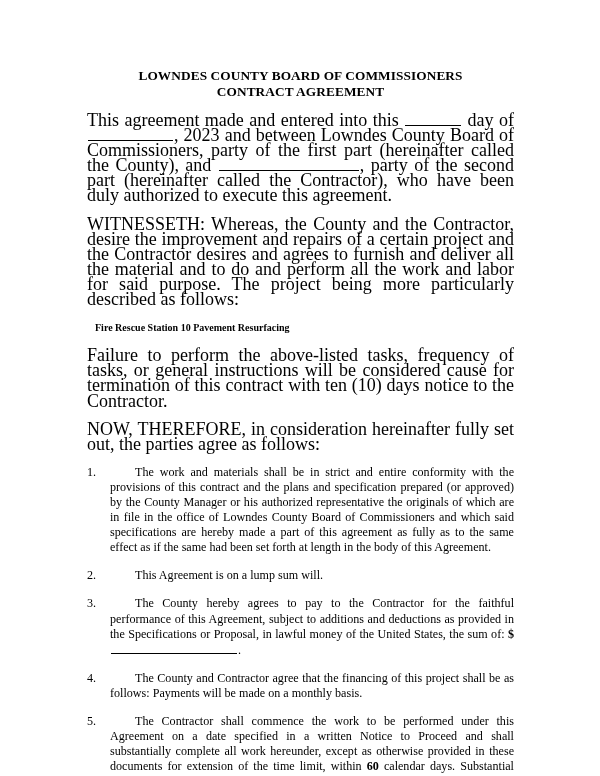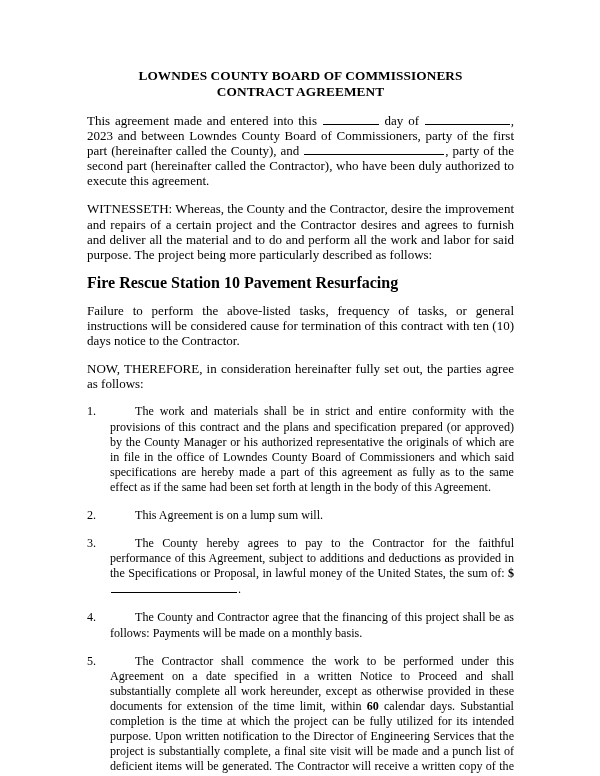--- a/index.html
+++ b/index.html
@@ -33,31 +33,31 @@
     font-size: 13.3px;
     line-height: 15.5px;
     letter-spacing: 0.1px;
     margin: 0;
   }
   .doc-title .line2 {
     display: block;
   }
   p.para {
     margin: 0 0 13px 0;
-    font-size: 13px;
+    font-size: 18px;
     line-height: 15.1px;
     text-align: justify;
     text-justify: inter-word;
   }
   .spacer-top {
     height: 14px;
   }
   .project-title {
-    margin: 0 0 13px 0;
-    font-size: 16px;
+    margin: 0 0 13px 8px;
+    font-size: 10px;
     line-height: 15.1px;
     font-weight: bold;
   }
   .blank {
     display: inline-block;
     border-bottom: 1px solid #000;
     height: 11px;
     vertical-align: baseline;
     margin: 0 1px;
   }

